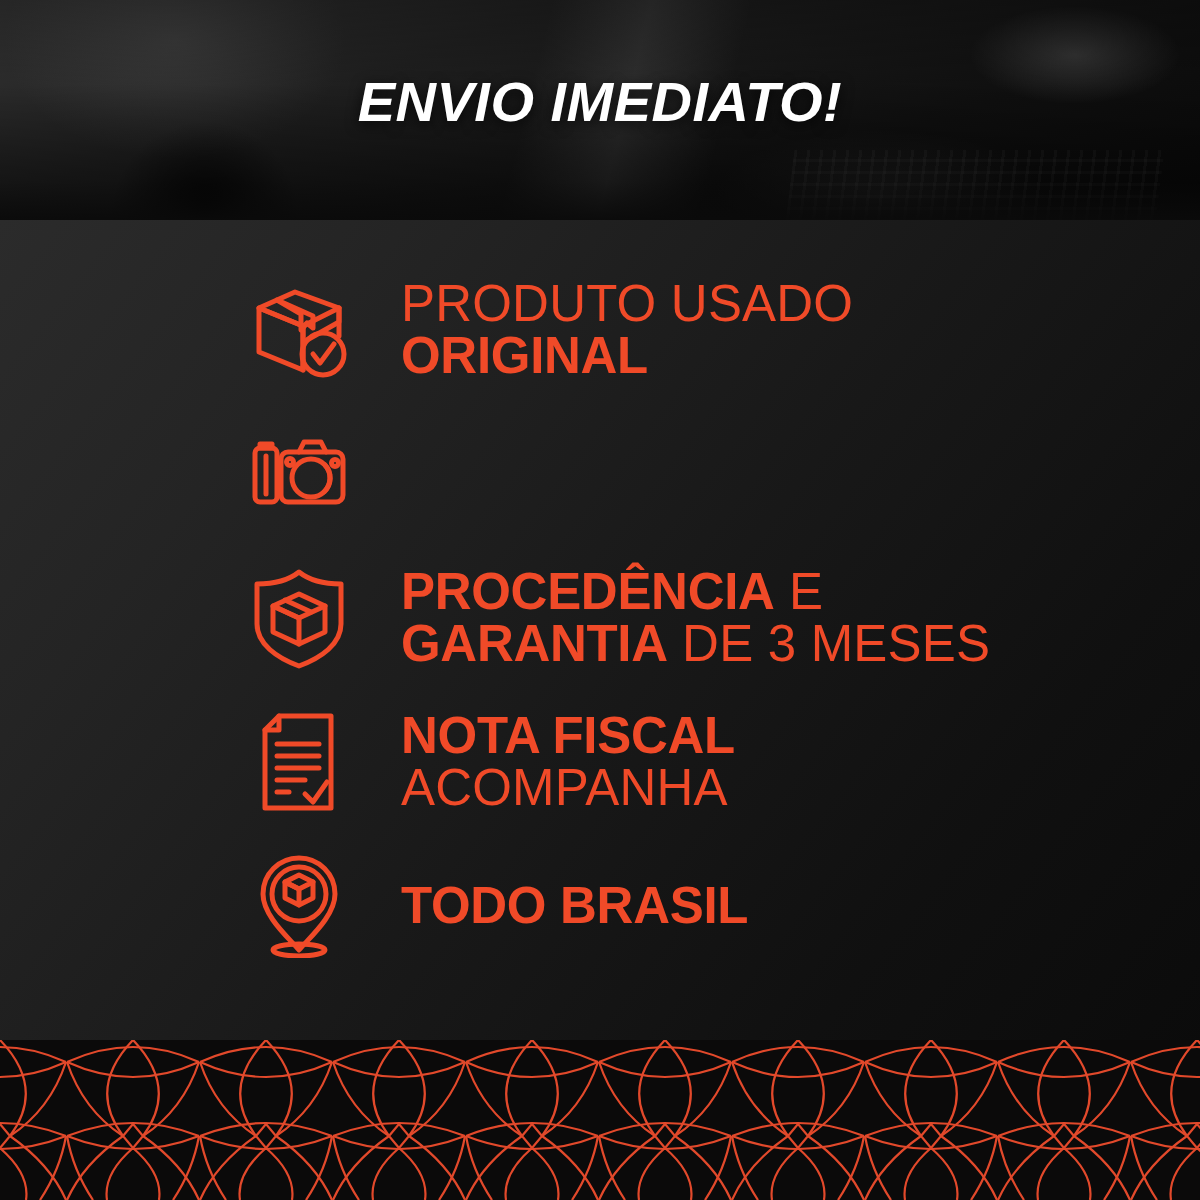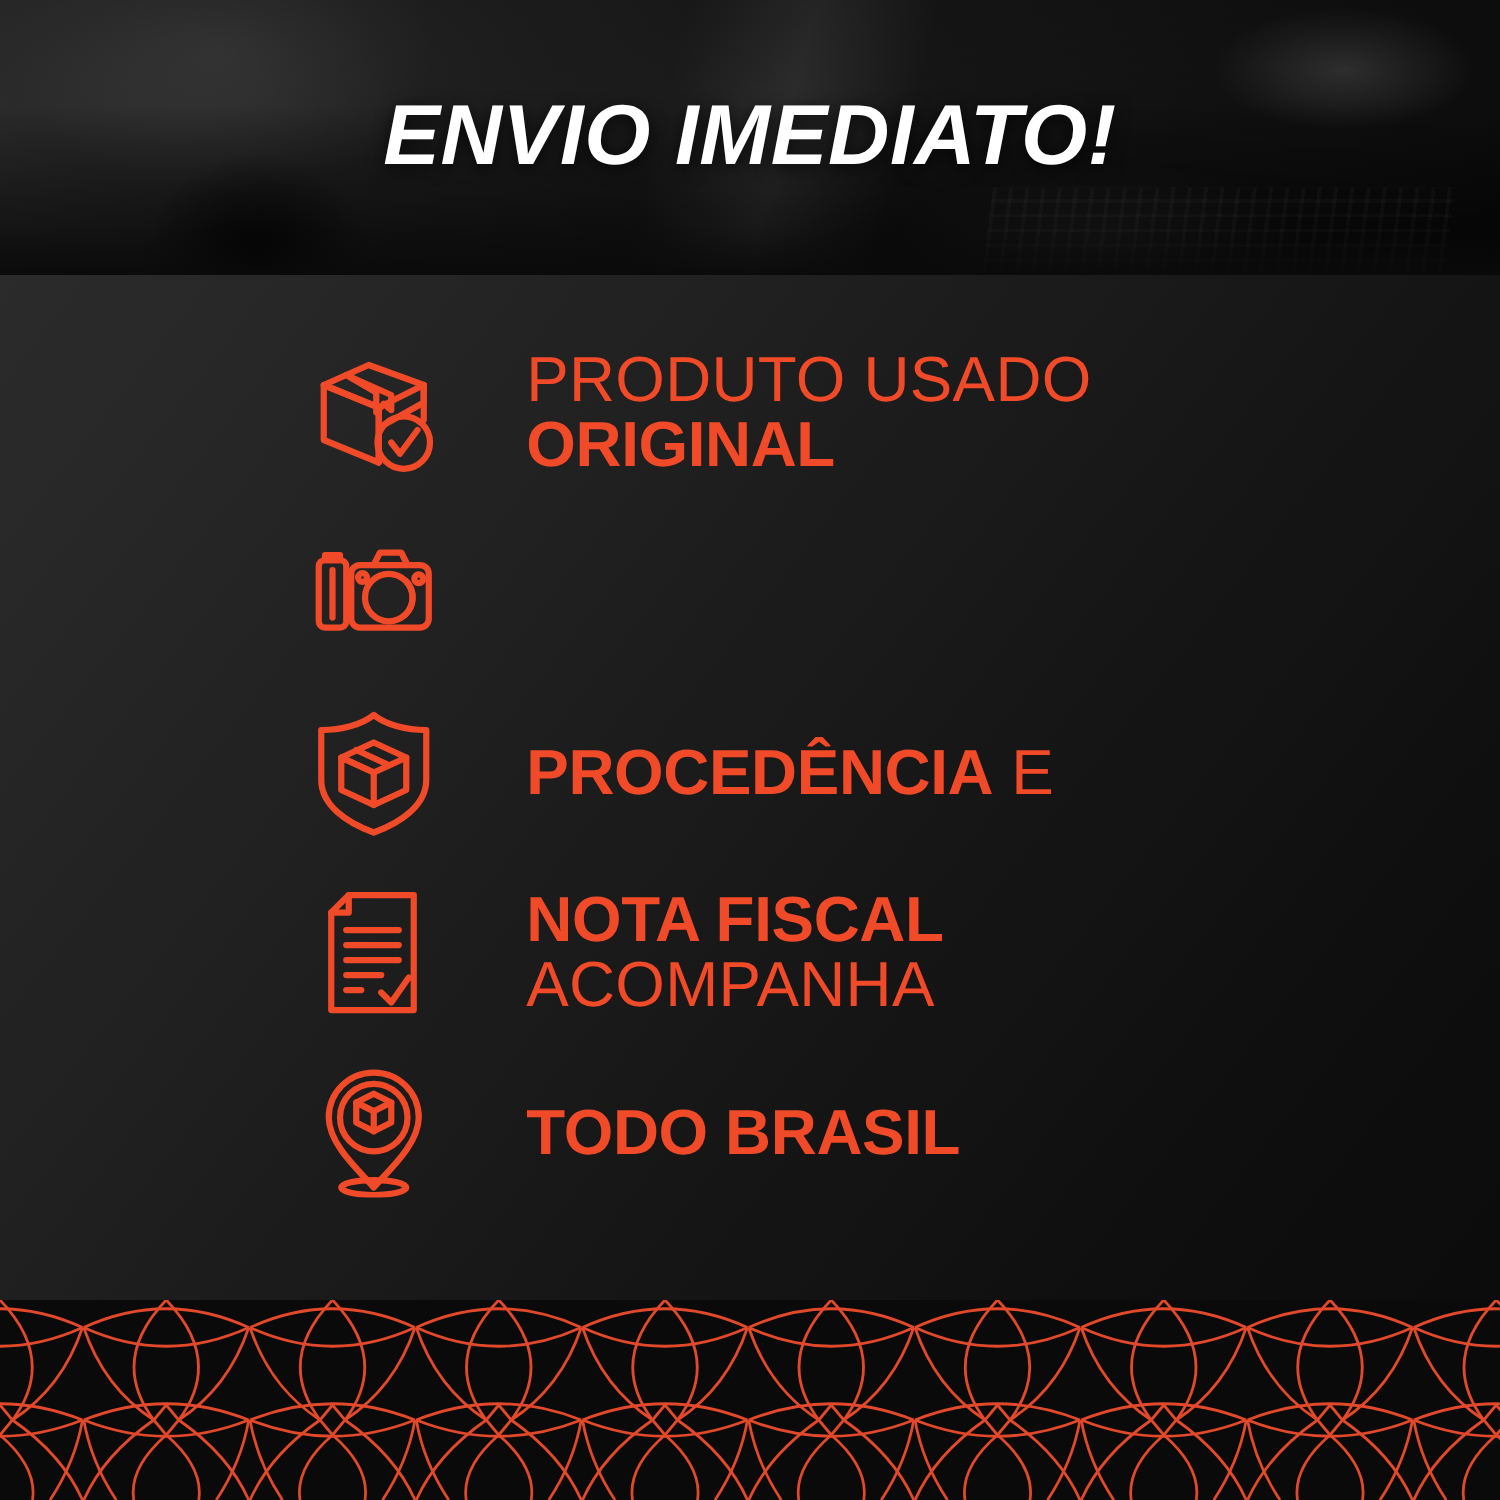--- a/index.html
+++ b/index.html
@@ -60,21 +60,21 @@
     inset: 0;
     background:
       linear-gradient(to bottom, rgba(0,0,0,0.34) 0%, rgba(0,0,0,0.12) 38%, rgba(0,0,0,0.45) 82%, rgba(10,10,10,0.98) 100%);
   }
   .hero-title {
     position: absolute;
     left: 0; right: 0;
     top: 74px;
     text-align: center;
     color: #ffffff;
-    font-size: 68px;
+    font-size: 56px;
     font-weight: 700;
     font-style: italic;
     letter-spacing: 0.5px;
     line-height: 1;
     white-space: nowrap;
     text-shadow: 0 3px 14px rgba(0,0,0,0.75);
   }
 
   
   .body-bg {
@@ -89,21 +89,20 @@
     position: absolute;
     left: 0; top: 258px;
     width: 1200px;
   }
   .feature-row {
     display: flex;
     align-items: center;
     height: 144px;
     padding-left: 243px;
     box-sizing: border-box;
-    gap: 20px;
   }
   .feature-icon {
     width: 112px;
     height: 112px;
     flex: 0 0 112px;
     display: flex;
     align-items: center;
     justify-content: center;
   }
   .feature-icon svg { display: block; }
@@ -191,20 +190,23 @@
           <path d="M10 18 C26 18 42 14 52 6 C62 14 78 18 94 18 L94 58 C94 78 74 92 52 100 C30 92 10 78 10 58 Z"></path>
           <path d="M26 40 L52 28 L78 40 L52 52 Z"></path>
           <path d="M26 40 L26 66 L52 78 L52 52 Z"></path>
           <path d="M78 40 L78 66 L52 78"></path>
           <path d="M38 34 L64 46"></path>
         </svg>
       </div>
       <div class="feature-text">
         <div class="feature-line">
           <span class="w-bold">PROCEDÊNCIA</span><span class="w-light"> E</span>
+        </div>
+        <div class="feature-line">
+          <span class="w-bold">GARANTIA</span><span class="w-light"> DE 3 MESES</span>
         </div>
       </div>
     </div>
 
     <div class="feature-row">
       <div class="feature-icon">
         <svg width="104" height="104" viewBox="0 0 104 104" fill="none" stroke="#f04a28" stroke-width="5" stroke-linecap="round" stroke-linejoin="round">
           <path d="M32 6 L84 6 L84 98 L18 98 L18 20 Z"></path>
           <path d="M32 6 L32 20 L18 20"></path>
           <path d="M30 34 h42"></path>

